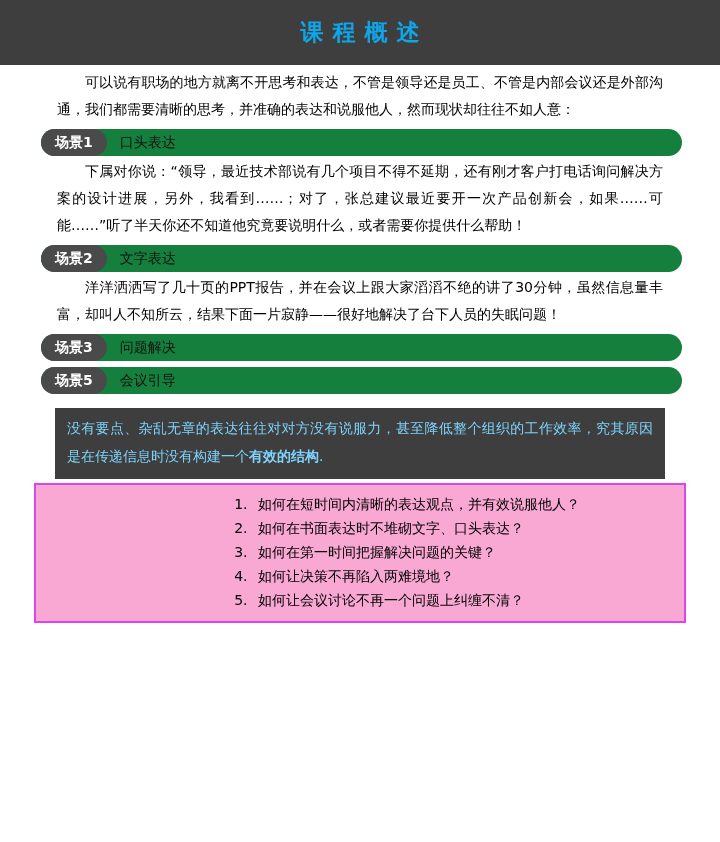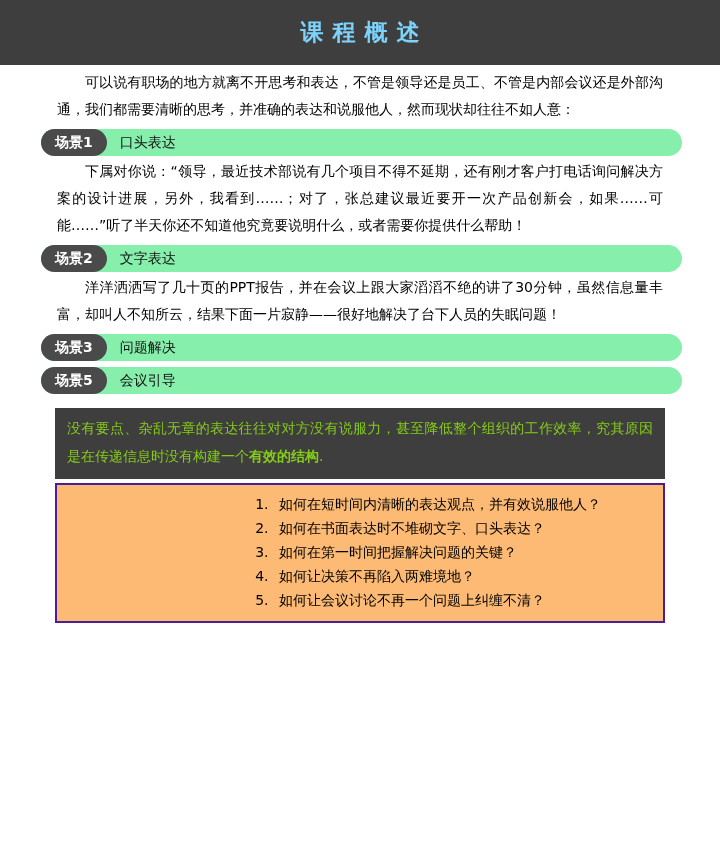--- a/index.html
+++ b/index.html
@@ -6,48 +6,48 @@
   body{
     width:720px;height:842px;overflow:hidden;background:#ffffff;
     font-family:"DejaVu Sans","Liberation Sans",sans-serif;
     color:#000;
   }
   .page{width:720px;height:842px;position:relative;background:#fff;}
   .page-header{
     height:65px;background:#3e3e3e;display:flex;align-items:center;justify-content:center;
   }
   .page-title{
-    margin:0;color:#7dd3fc;font-size:23px;font-weight:bold;
+    margin:0;color:#0ea5e9;font-size:23px;font-weight:bold;
     letter-spacing:9px;text-indent:9px;line-height:65px;
   }
   .para{
     margin:2px 57px;font-size:14px;line-height:27px;
     text-align:justify;text-indent:2em;color:#000;
   }
   .intro{margin-top:4px;}
   .scene-bar{
-    margin:6px 38px 2px 41px;height:27px;background:#86efac;
+    margin:6px 38px 2px 41px;height:27px;background:#15803d;
     border-radius:14px;display:flex;align-items:center;
   }
   .scene-badge{
     background:#4a4a4a;color:#fff;font-weight:bold;font-size:14px;
     height:27px;line-height:27px;padding:0 14px;border-radius:14px;
     flex:0 0 auto;
   }
   .scene-title{
     margin-left:13px;font-size:14px;color:#111;line-height:27px;
   }
   .note-box{
-    margin:14px 55px 0;background:#3e3e3e;color:#84cc16;
+    margin:14px 55px 0;background:#3e3e3e;color:#7dd3fc;
     padding:6px 12px 9px;font-size:14px;line-height:28px;text-align:justify;
   }
   .note-box b{font-weight:bold;}
   .question-box{
-    margin:4px 55px 0;border:2px solid #4c1d95;
-    padding:7px 20px 9px 192px;background:#fdba74;
+    margin:4px 34px 0;border:2px solid #d946ef;
+    padding:7px 20px 9px 192px;background:#f9a8d4;
   }
   .question-box ol{
     margin:0;padding-left:24px;list-style:decimal;
   }
   .question-box li{
     font-size:14px;line-height:24px;color:#000;padding-left:6px;
   }
 </style>
 </head>
 <body>

